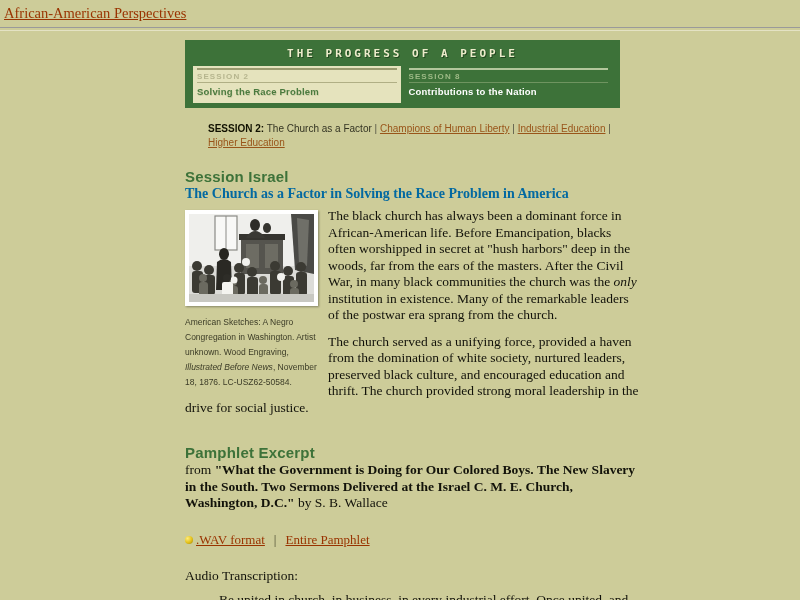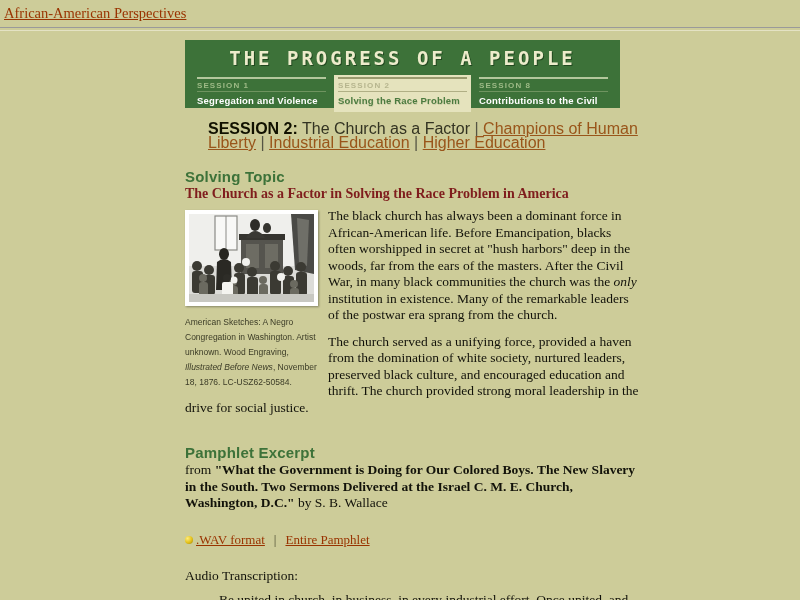--- a/index.html
+++ b/index.html
@@ -44,21 +44,21 @@
     padding: 0;
     position: relative;
     height: 68px;
     box-sizing: border-box;
   }
   .banner-title {
     text-align: center;
     color: #edeccb;
     font-family: "DejaVu Sans Mono", monospace;
     font-weight: bold;
-    font-size: 19px;
+    font-size: 11px;
     letter-spacing: 3px;
     padding-top: 7px;
     text-shadow: 1px 1px 0 #21481f;
     white-space: nowrap;
   }
   .sessions {
     display: flex;
     margin-top: 6px;
     padding: 0 8px 0 8px;
     gap: 4px;
@@ -102,21 +102,21 @@
   }
 
   
   .content {
     padding-left: 185px;
     padding-right: 160px;
     padding-top: 14px;
   }
   .breadcrumb {
     font-family: "Liberation Sans", sans-serif;
-    font-size: 16px;
+    font-size: 10px;
     color: #333322;
     margin-left: 23px;
     line-height: 14px;
   }
   .breadcrumb .bc-strong {
     font-weight: bold;
     color: #111100;
   }
   .breadcrumb a {
     color: #99551a;
@@ -129,21 +129,21 @@
     font-size: 15px;
     font-weight: bold;
     color: #3d7239;
     margin: 18px 0 1px 0;
     letter-spacing: 0.2px;
   }
   .subhead {
     font-family: "Liberation Serif", serif;
     font-size: 14px;
     font-weight: bold;
-    color: #7f1d1d;
+    color: #0369a1;
     margin: 0 0 6px 0;
   }
 
   
   .figure {
     float: left;
     width: 133px;
     margin: 2px 10px 4px 0;
   }
   .figure-img {
@@ -232,51 +232,47 @@
 <div class="topbar">
   <a class="top-link" href="#">African-American Perspectives</a>
 </div>
 <hr class="top-rule">
 
 <div class="banner-wrap">
   <div class="banner">
     <div class="banner-title">THE PROGRESS OF A PEOPLE</div>
     <div class="sessions">
 
-      <div class="session">
-        <div class="session-num">SESSION 1</div>
-        <div class="session-name">Segregation and Violence</div>
-      </div>
 
       <div class="session active">
         <div class="session-num">SESSION 2</div>
         <div class="session-name">Solving the Race Problem</div>
       </div>
 
       <div class="session">
         <div class="session-num">SESSION 8</div>
-        <div class="session-name">Contributions to the Civil</div>
+        <div class="session-name">Contributions to the Nation</div>
       </div>
 
     </div>
   </div>
 </div>
 
 <div class="content">
 
   <div class="breadcrumb">
     <span class="bc-strong">SESSION 2:</span><span> The Church as a Factor </span><span class="sep">|</span>
     <a href="#">Champions of Human Liberty</a>
     <span class="sep">|</span>
     <a href="#">Industrial Education</a>
     <span class="sep">|</span>
     <a href="#">Higher Education</a>
   </div>
 
-  <h2 class="section-head">Solving Topic</h2>
+  <h2 class="section-head">Session Israel</h2>
   <div class="subhead">The Church as a Factor in Solving the Race Problem in America</div>
 
   <div class="figure">
     <div class="figure-img">
       <svg width="125" height="88" viewBox="0 0 125 88">
         <rect width="125" height="88" fill="#e8e8e6"></rect>
         <rect x="0" y="0" width="125" height="88" fill="#dcdcd8"></rect>
 
         <rect x="0" y="0" width="125" height="52" fill="#efefec"></rect>
 

